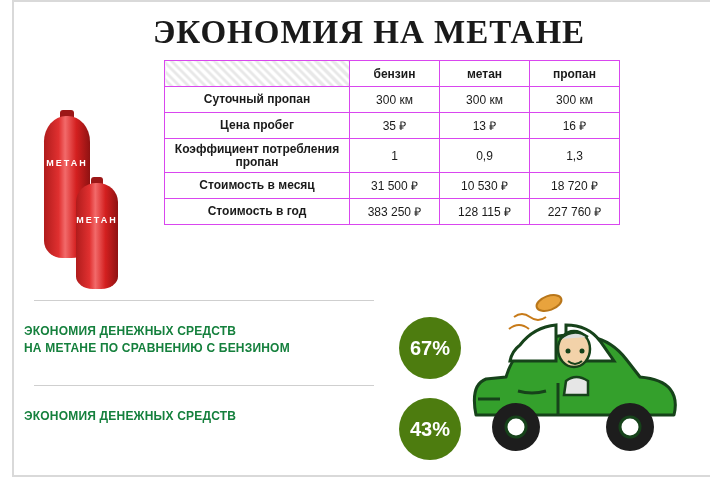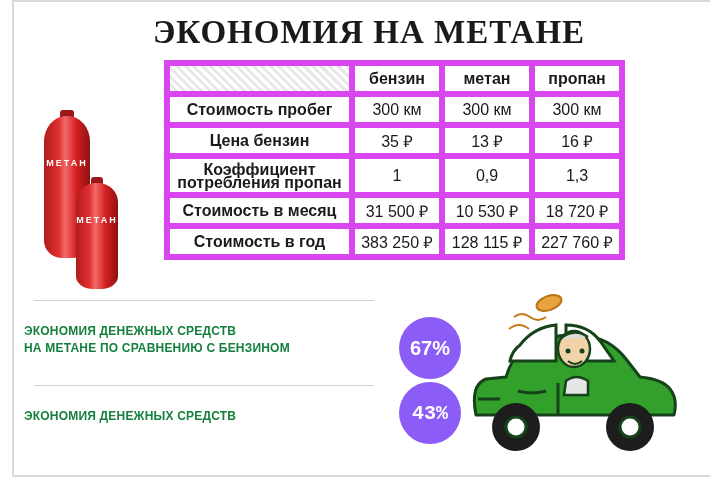--- a/index.html
+++ b/index.html
@@ -43,23 +43,23 @@
     left: 150px;
     top: 58px;
     width: 455px;
   }
   table.data {
     border-collapse: collapse;
     width: 455px;
     table-layout: fixed;
   }
   table.data td, table.data th {
-    border: 6px solid #d946ef;
+    border: 1px solid #d946ef;
     padding: 0;
-    font-size: 16px;
+    font-size: 12px;
     color: #1a1a1a;
     text-align: center;
     height: 25px;
     vertical-align: middle;
   }
   table.data col.c0 { width: 185px; }
   table.data col.c1 { width: 90px; }
   table.data col.c2 { width: 90px; }
   table.data col.c3 { width: 90px; }
 
@@ -119,30 +119,30 @@
     letter-spacing: 0.2px;
   }
   .stat.one { top: 321px; }
   .stat.two { top: 406px; }
 
   .circle {
     position: absolute;
     width: 62px;
     height: 62px;
     border-radius: 50%;
-    background: #8b5cf6;
+    background: #4d7c0f;
     color: #ffffff;
     font-size: 20px;
     font-weight: bold;
     display: flex;
     align-items: center;
     justify-content: center;
   }
   .circle.one { left: 385px; top: 315px; }
-  .circle.two { left: 385px; top: 380px; font-family: Liberation Mono, monospace; }
+  .circle.two { left: 385px; top: 396px; }
 
   
   .cyl {
     position: absolute;
   }
   .cyl .body {
     position: absolute;
     left: 0;
     top: 0;
     border-radius: 48% 48% 40% 40% / 18% 18% 12% 12%;
@@ -209,27 +209,27 @@
       <thead>
         <tr>
           <th class="corner"></th>
           <th class="head">бензин</th>
           <th class="head">метан</th>
           <th class="head">пропан</th>
         </tr>
       </thead>
       <tbody>
         <tr>
-          <td class="rowlabel">Стоимость пробег</td>
+          <td class="rowlabel">Суточный пропан</td>
           <td class="val">300 км</td>
           <td class="val">300 км</td>
           <td class="val">300 км</td>
         </tr>
         <tr>
-          <td class="rowlabel">Цена бензин</td>
+          <td class="rowlabel">Цена пробег</td>
           <td class="val">35 ₽</td>
           <td class="val">13 ₽</td>
           <td class="val">16 ₽</td>
         </tr>
         <tr class="tall">
           <td class="rowlabel">Коэффициент потребления пропан</td>
           <td class="val">1</td>
           <td class="val">0,9</td>
           <td class="val">1,3</td>
         </tr>

